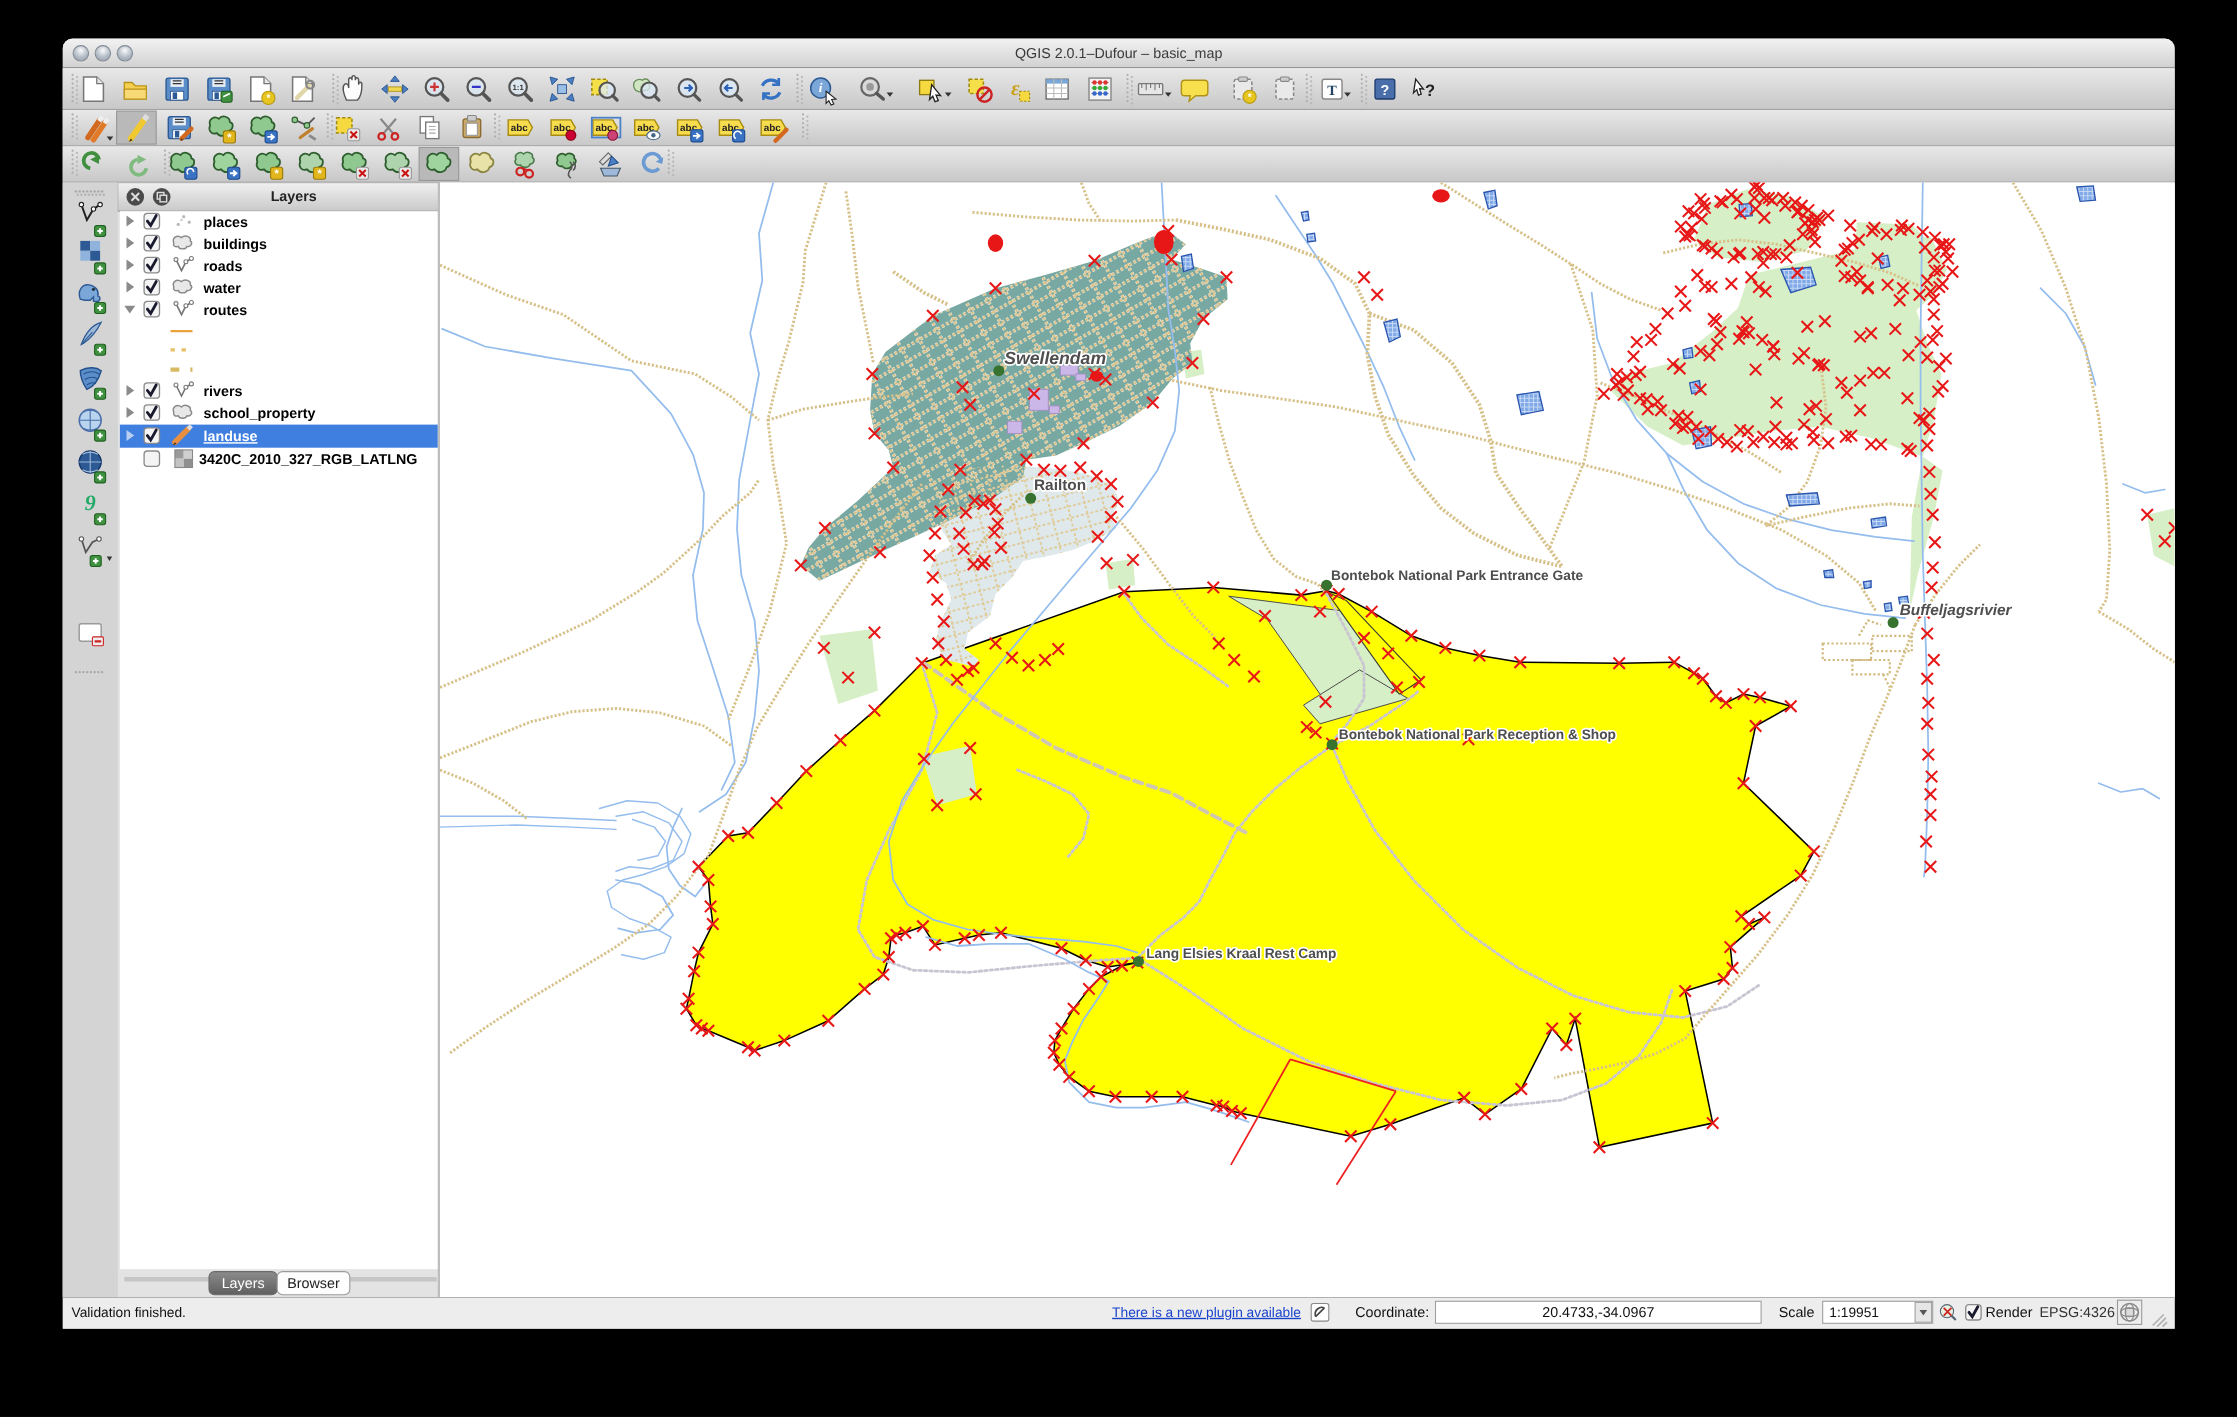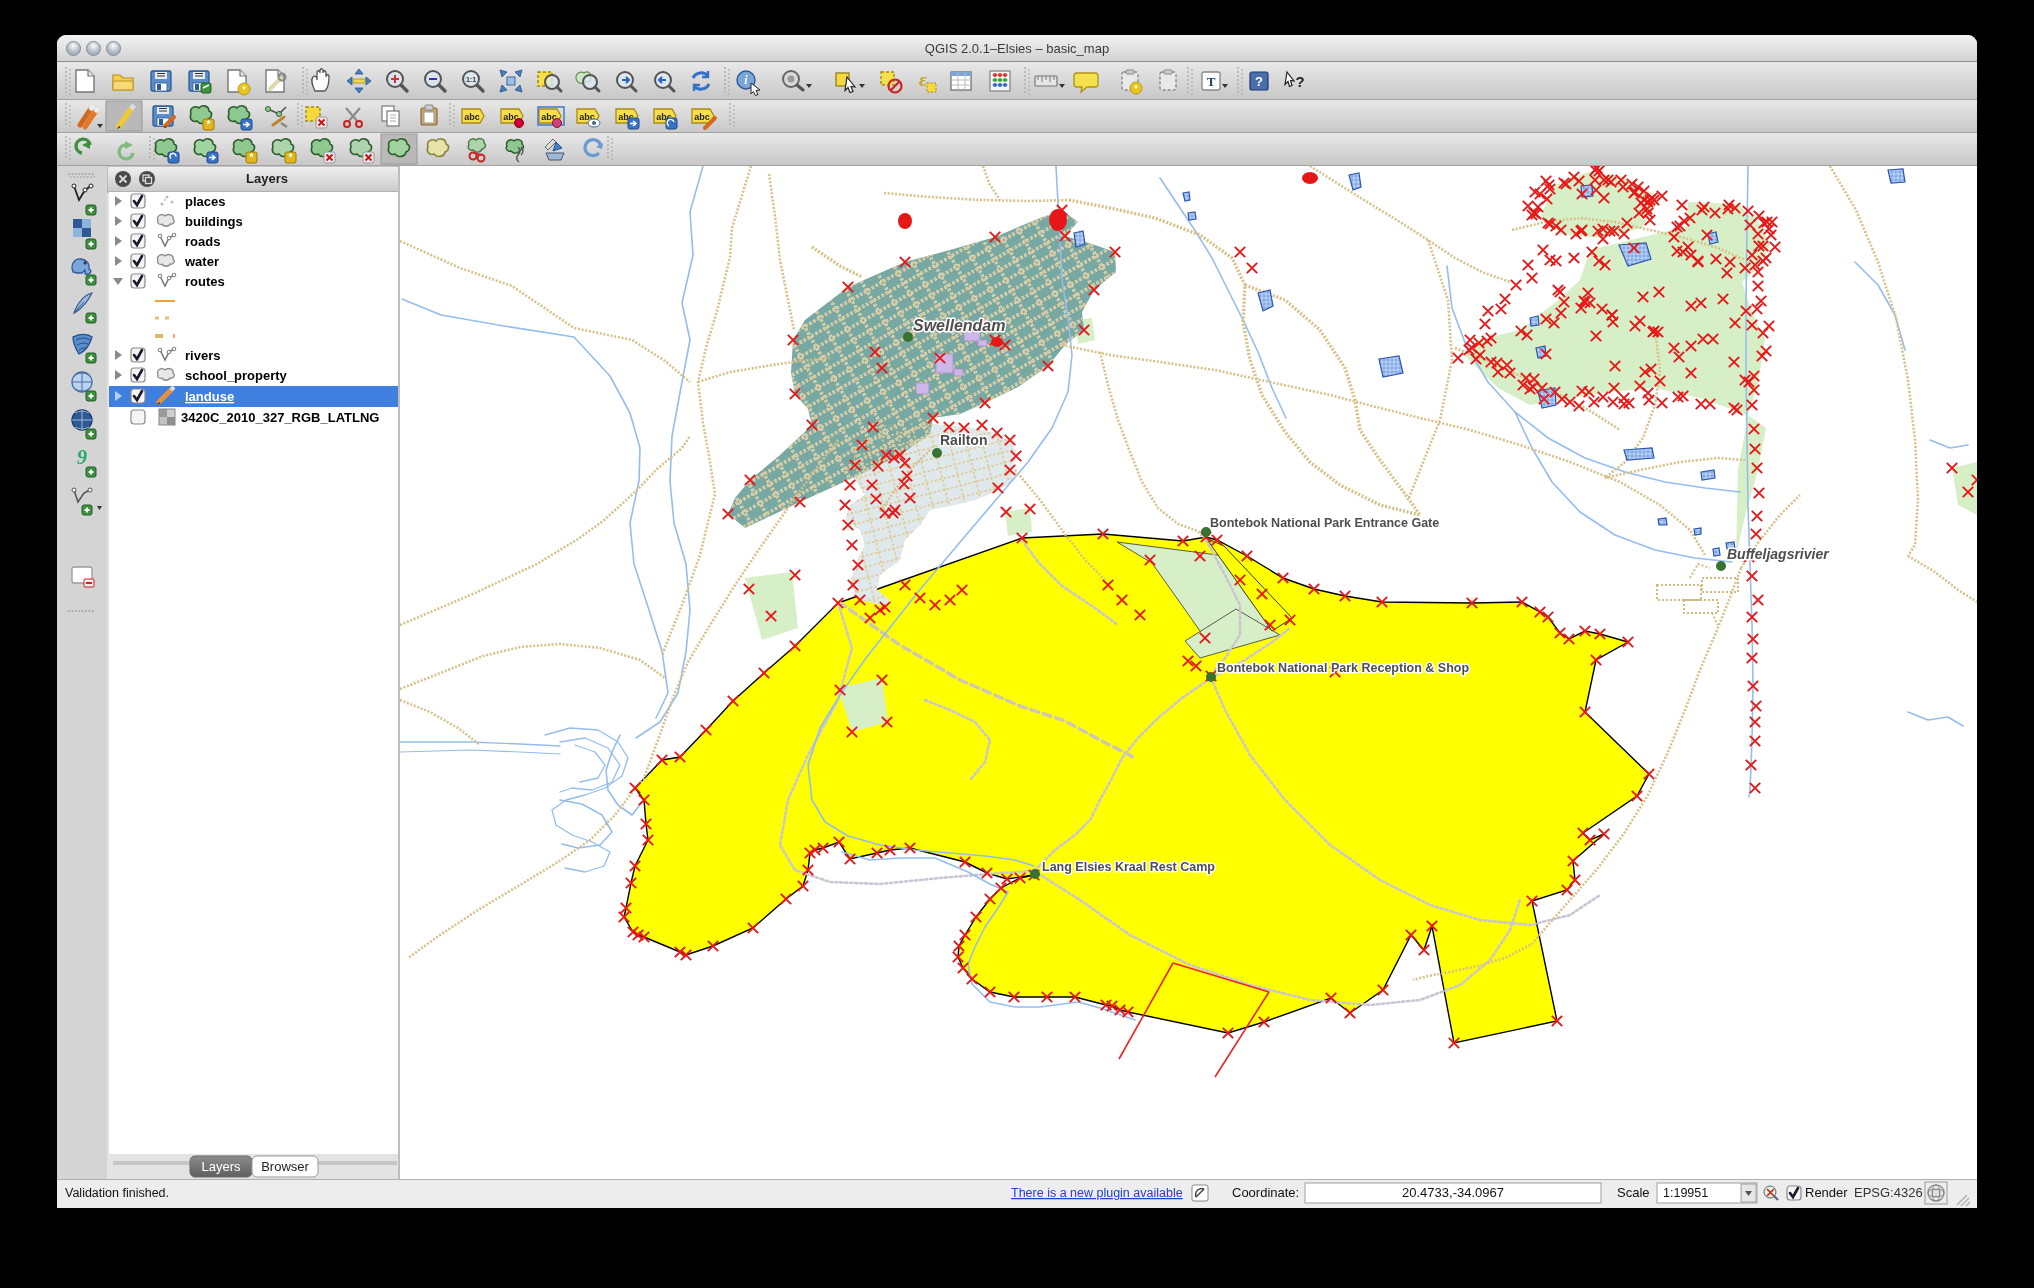--- a/index.html
+++ b/index.html
@@ -8,21 +8,21 @@
 .tbar{position:absolute;left:57px;width:1920px;background:linear-gradient(#e8e8e8,#c8c8c8);box-sizing:border-box;border-bottom:1px solid #a2a2a2}
 #mainbg{position:absolute;left:57px;top:166px;width:1920px;height:1013px;background:#d4d4d4}
 #canvasborder{position:absolute;left:398px;top:166px;width:2px;height:1013px;background:#bdbdbd}
 </style></head>
 <body>
 <div id="win"></div>
 <div id="title">
     <div class="tl" style="left:9px"></div>
     <div class="tl" style="left:29px"></div>
     <div class="tl" style="left:49px"></div>
-    <div class="tx">QGIS 2.0.1–Elsies – basic_map</div>
+    <div class="tx">QGIS 2.0.1–Dufour – basic_map</div>
   </div>
 <div class="tbar" style="top:62px;height:38px"></div>
 <div class="tbar" style="top:100px;height:33px"></div>
 <div class="tbar" style="top:133px;height:33px"></div>
 <div id="mainbg"></div>
 <svg width="1977" height="38" xmlns="http://www.w3.org/2000/svg" style="position:absolute;left:0;top:62px">
     <circle cx="66" cy="6" r="1" fill="#aeaeae"></circle>
     <circle cx="70" cy="8" r="1" fill="#b6b6b6"></circle>
     <circle cx="66" cy="10" r="1" fill="#aeaeae"></circle>
     <circle cx="70" cy="12" r="1" fill="#b6b6b6"></circle>

